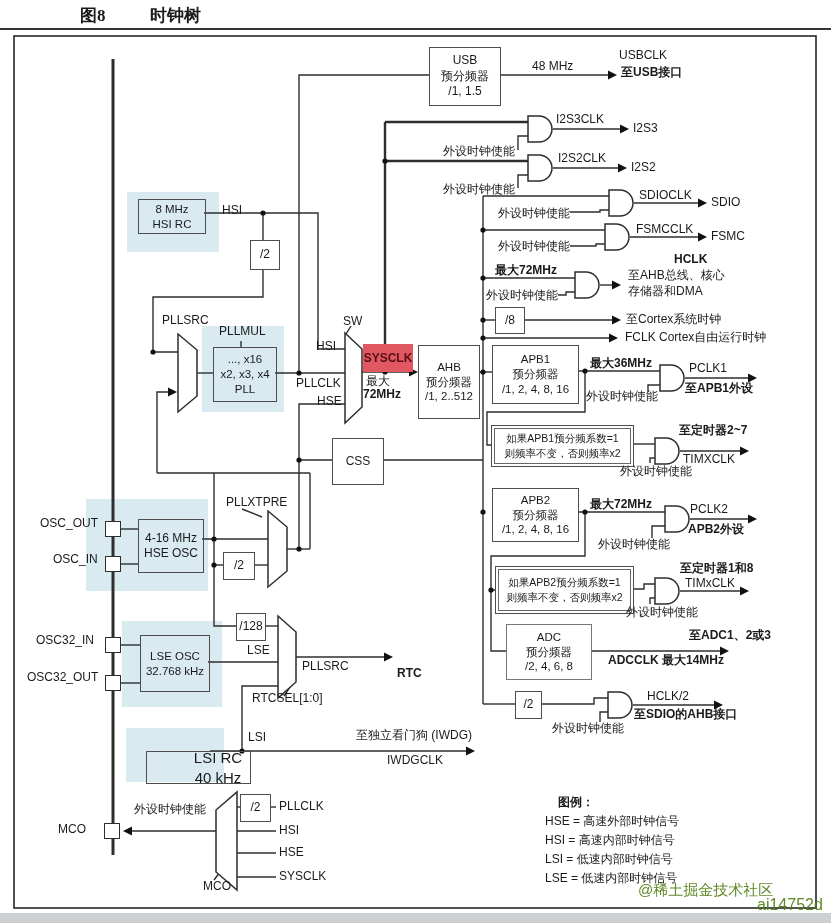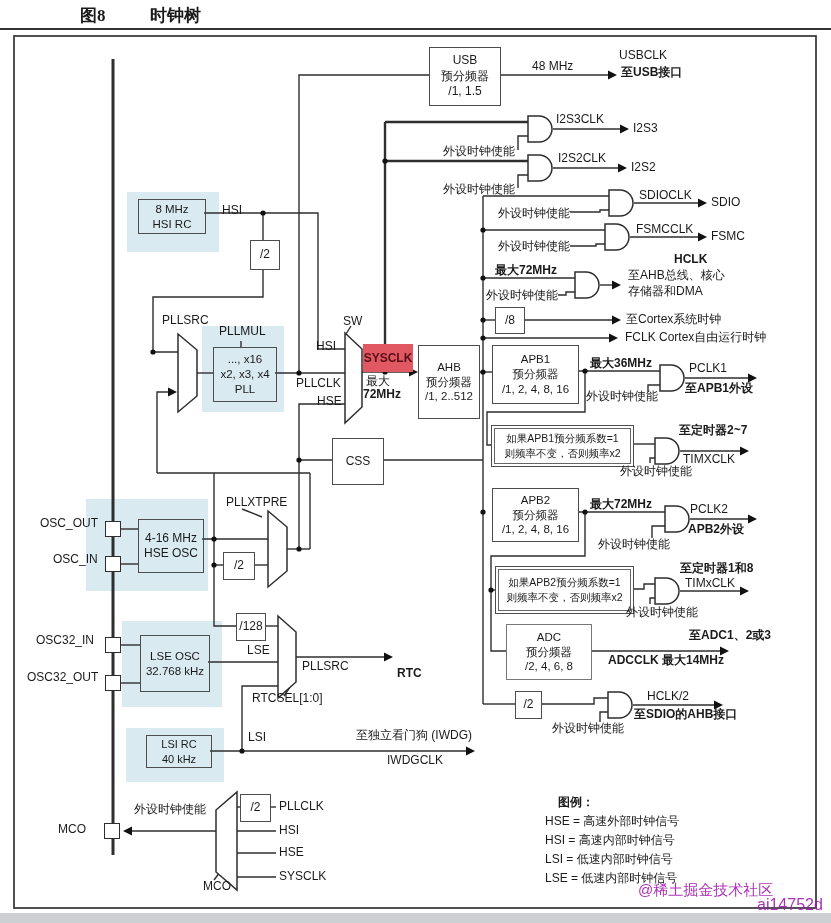--- a/index.html
+++ b/index.html
@@ -14,21 +14,21 @@
   .bx.tr{background:transparent;}
   .bx.dbl{outline:1px solid #666;outline-offset:-4px;font-size:10.5px;line-height:1.45;}
   .bx.small{font-size:11.5px;}
   .pin{position:absolute;z-index:2;width:14px;height:14px;border:1.6px solid #2e2e2e;background:#fff;}
   #title{position:absolute;left:0;top:4px;z-index:3;font-family:"Liberation Serif","DejaVu Serif",serif;
          font-size:17px;font-weight:bold;}
   #title span{position:absolute;white-space:nowrap;}
   .sysclk-box{position:absolute;z-index:2;background:#e25862;display:flex;align-items:center;justify-content:center;
               font-size:12px;font-weight:bold;color:#551016;}
   .legend{position:absolute;z-index:3;font-size:12px;white-space:nowrap;}
-  .wm{position:absolute;z-index:3;color:#a21caf;opacity:.9;}
+  .wm{position:absolute;z-index:3;color:#4d7c0f;opacity:.9;}
 </style>
 </head>
 <body>
 
 <div id="stage">
 
   <div id="title">
     <span style="left:80px;top:0;text-align:right;">图8</span>
     <span style="left:150px;top:0;">时钟树</span>
   </div>
@@ -265,21 +265,21 @@
   <div class="bx tr" style="left:138px;top:519px;width:64px;height:52px;">
     <div>4-16 MHz</div>
     <div>HSE OSC</div>
   </div>
   <div class="bx" style="left:223px;top:552px;width:30px;height:26px;">/2</div>
   <div class="bx" style="left:236px;top:613px;width:28px;height:26px;">/128</div>
   <div class="bx tr" style="left:140px;top:635px;width:68px;height:55px;font-size:11.5px;">
     <div>LSE OSC</div>
     <div>32.768 kHz</div>
   </div>
-  <div class="bx tr" style="left:146px;top:735px;width:64px;height:31px;font-size:11px;">
+  <div class="bx tr" style="left:146px;top:751px;width:64px;height:31px;font-size:15px;padding-left:39px;">
     <div>LSI RC</div>
     <div>40 kHz</div>
   </div>
   <div class="bx" style="left:515px;top:691px;width:25px;height:26px;">/2</div>
   <div class="bx" style="left:240px;top:794px;width:29px;height:26px;">/2</div>
 
   <div class="pin" style="left:105px;top:521px;"></div>
   <div class="pin" style="left:105px;top:556px;"></div>
   <div class="pin" style="left:105px;top:637px;"></div>
   <div class="pin" style="left:105px;top:675px;"></div>

